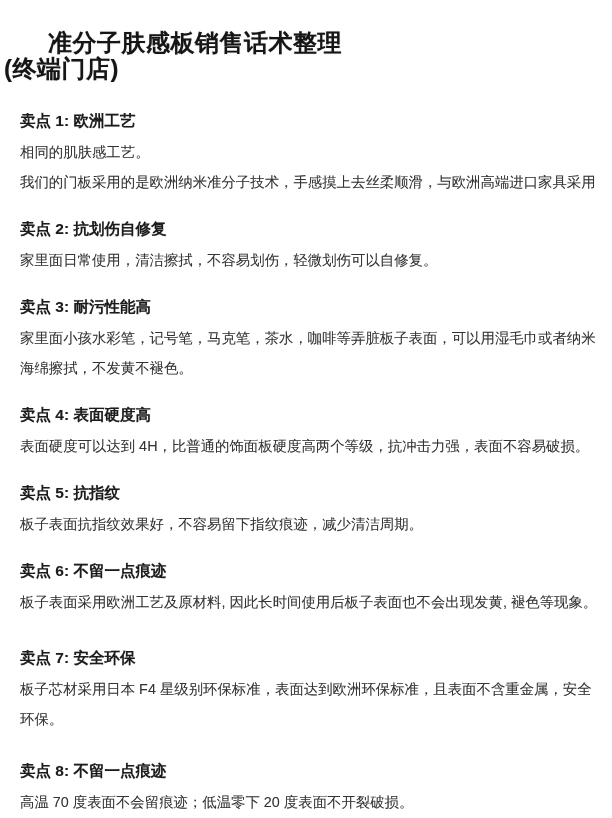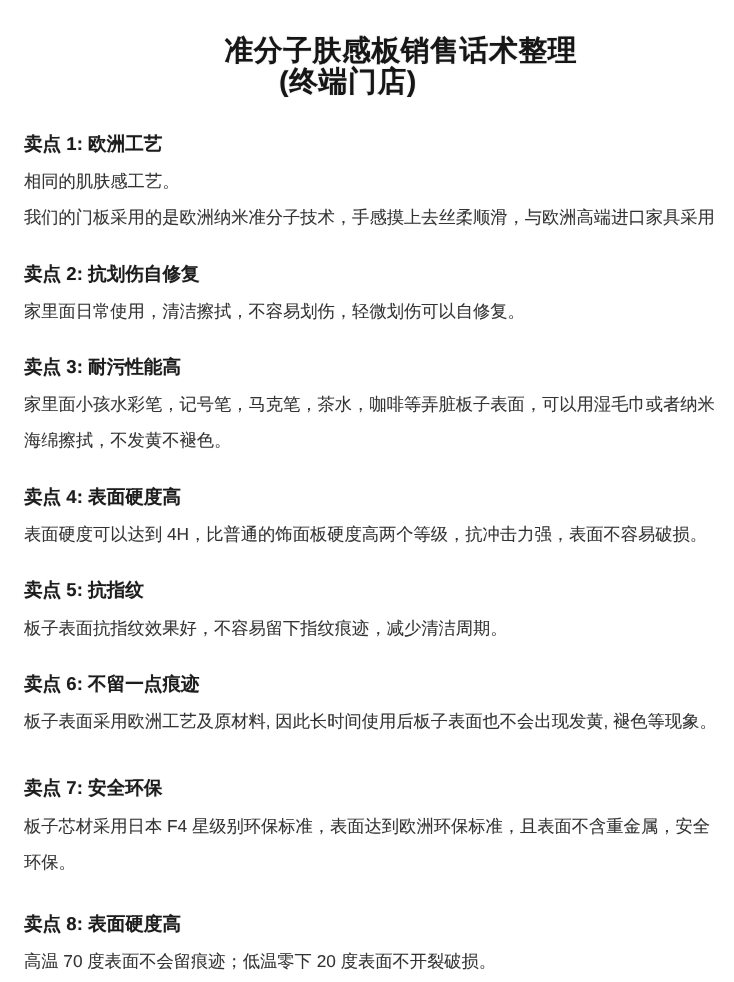--- a/index.html
+++ b/index.html
@@ -11,21 +11,21 @@
     position: relative;
     width: 612px;
     height: 818px;
     background: #ffffff;
     overflow: hidden;
     font-family: "Liberation Sans", "DejaVu Sans", sans-serif;
     box-sizing: border-box;
     padding: 30px 20px 0 20px;
   }
   .doc-title {
-    text-align: center;
+    text-align: left;
     color: #161616;
     font-weight: bold;
     font-size: 24px;
     line-height: 26px;
     letter-spacing: 0.5px;
     text-shadow: 0 0 1px rgba(20,20,20,0.35);
   }
   .doc-title .t1 { transform: translateX(28px); }
   .doc-title .t2 { transform: translateX(-16px); }
   .title-wrap { margin-bottom: 28px; }
@@ -91,17 +91,17 @@
     <div class="sec-line">板子表面采用欧洲工艺及原材料, 因此长时间使用后板子表面也不会出现发黄, 褪色等现象。</div>
   </div>
 
   <div class="section gap-sm">
     <div class="sec-heading">卖点 7: 安全环保</div>
     <div class="sec-line">板子芯材采用日本 F4 星级别环保标准，表面达到欧洲环保标准，且表面不含重金属，安全</div>
     <div class="sec-line">环保。</div>
   </div>
 
   <div class="section">
-    <div class="sec-heading">卖点 8: 表面硬度高</div>
+    <div class="sec-heading">卖点 8: 不留一点痕迹</div>
     <div class="sec-line">高温 70 度表面不会留痕迹；低温零下 20 度表面不开裂破损。</div>
   </div>
 
 </div>
 
 </body></html>

